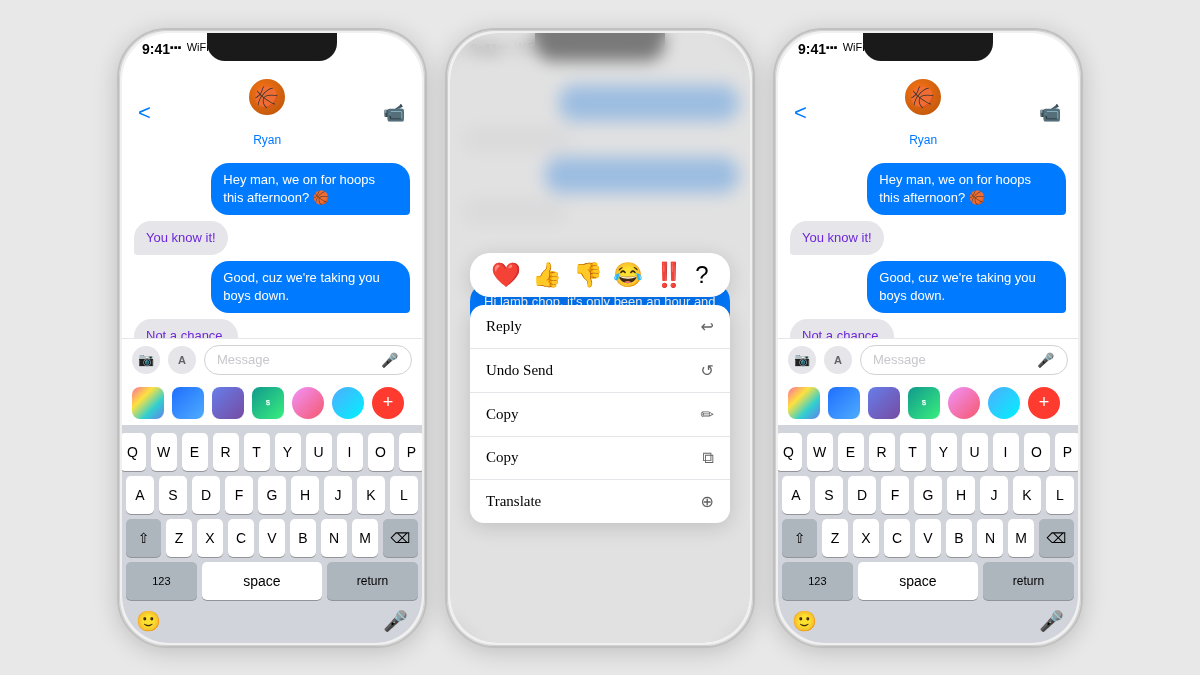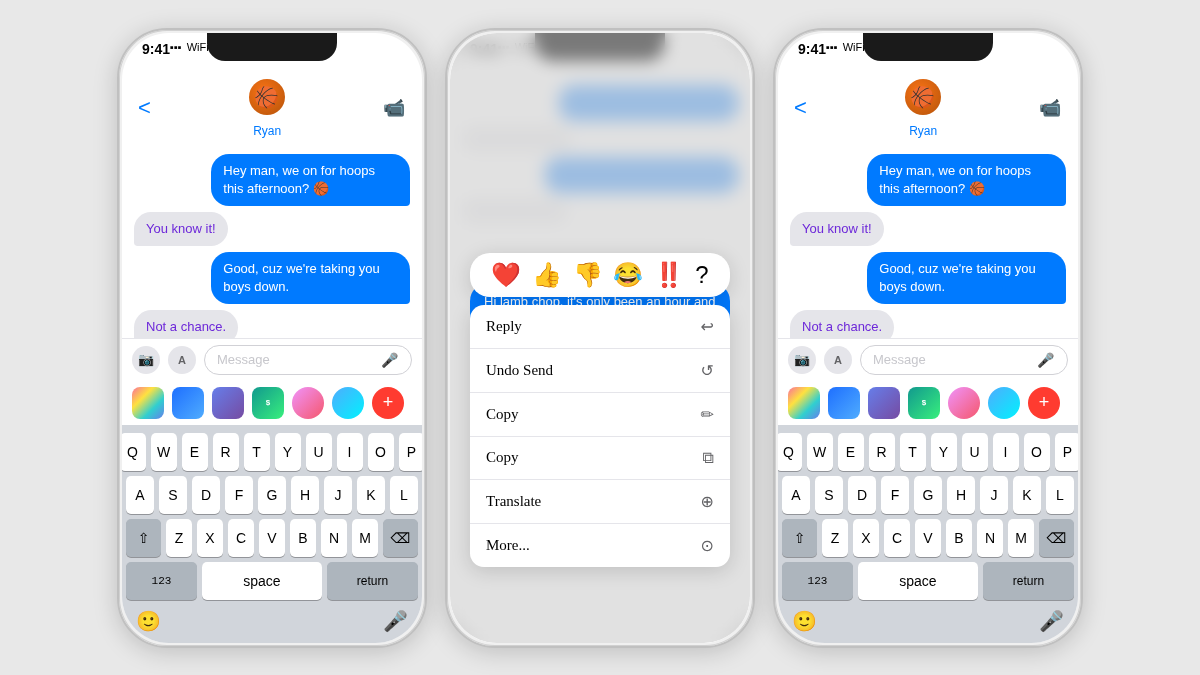--- a/index.html
+++ b/index.html
@@ -106,21 +106,21 @@
       background: radial-gradient(circle at 40% 35%, #f97316, #b45309);
       display: flex;
       align-items: center;
       justify-content: center;
       font-size: 20px;
     }
 
     .nav-name {
       font-size: 12px;
       color: #007aff;
-      margin-top: 9px;
+      margin-top: 18px;
     }
 
     .nav-video {
       color: #007aff;
       font-size: 18px;
     }
 
     
     .messages-area {
       flex: 1;
@@ -252,21 +252,20 @@
       flex: 1;
       max-width: 28px;
     }
 
     .key.special {
       background: #adb5bd;
       color: #000;
       font-size: 11px;
       max-width: none;
       flex: 1.4;
-      font-family: Liberation Mono, monospace;
     }
 
     .key.space-key {
       flex: 4;
       max-width: 120px;
       font-size: 14px;
     }
 
     .key.return-key {
       background: #adb5bd;
@@ -511,24 +510,20 @@
           <span class="context-icon">✏</span>
         </div>
         <div class="context-menu-item">
           <span>Copy</span>
           <span class="context-icon">⧉</span>
         </div>
         <div class="context-menu-item">
           <span>Translate</span>
           <span class="context-icon">⊕</span>
         </div>
-        <div class="context-menu-item">
-          <span>More...</span>
-          <span class="context-icon">⊙</span>
-        </div>
       </div>
     </div>
 
   </div>
 </div>
 
 <div class="iphone">
   <div class="iphone-inner">
     <div class="notch"></div>
 

